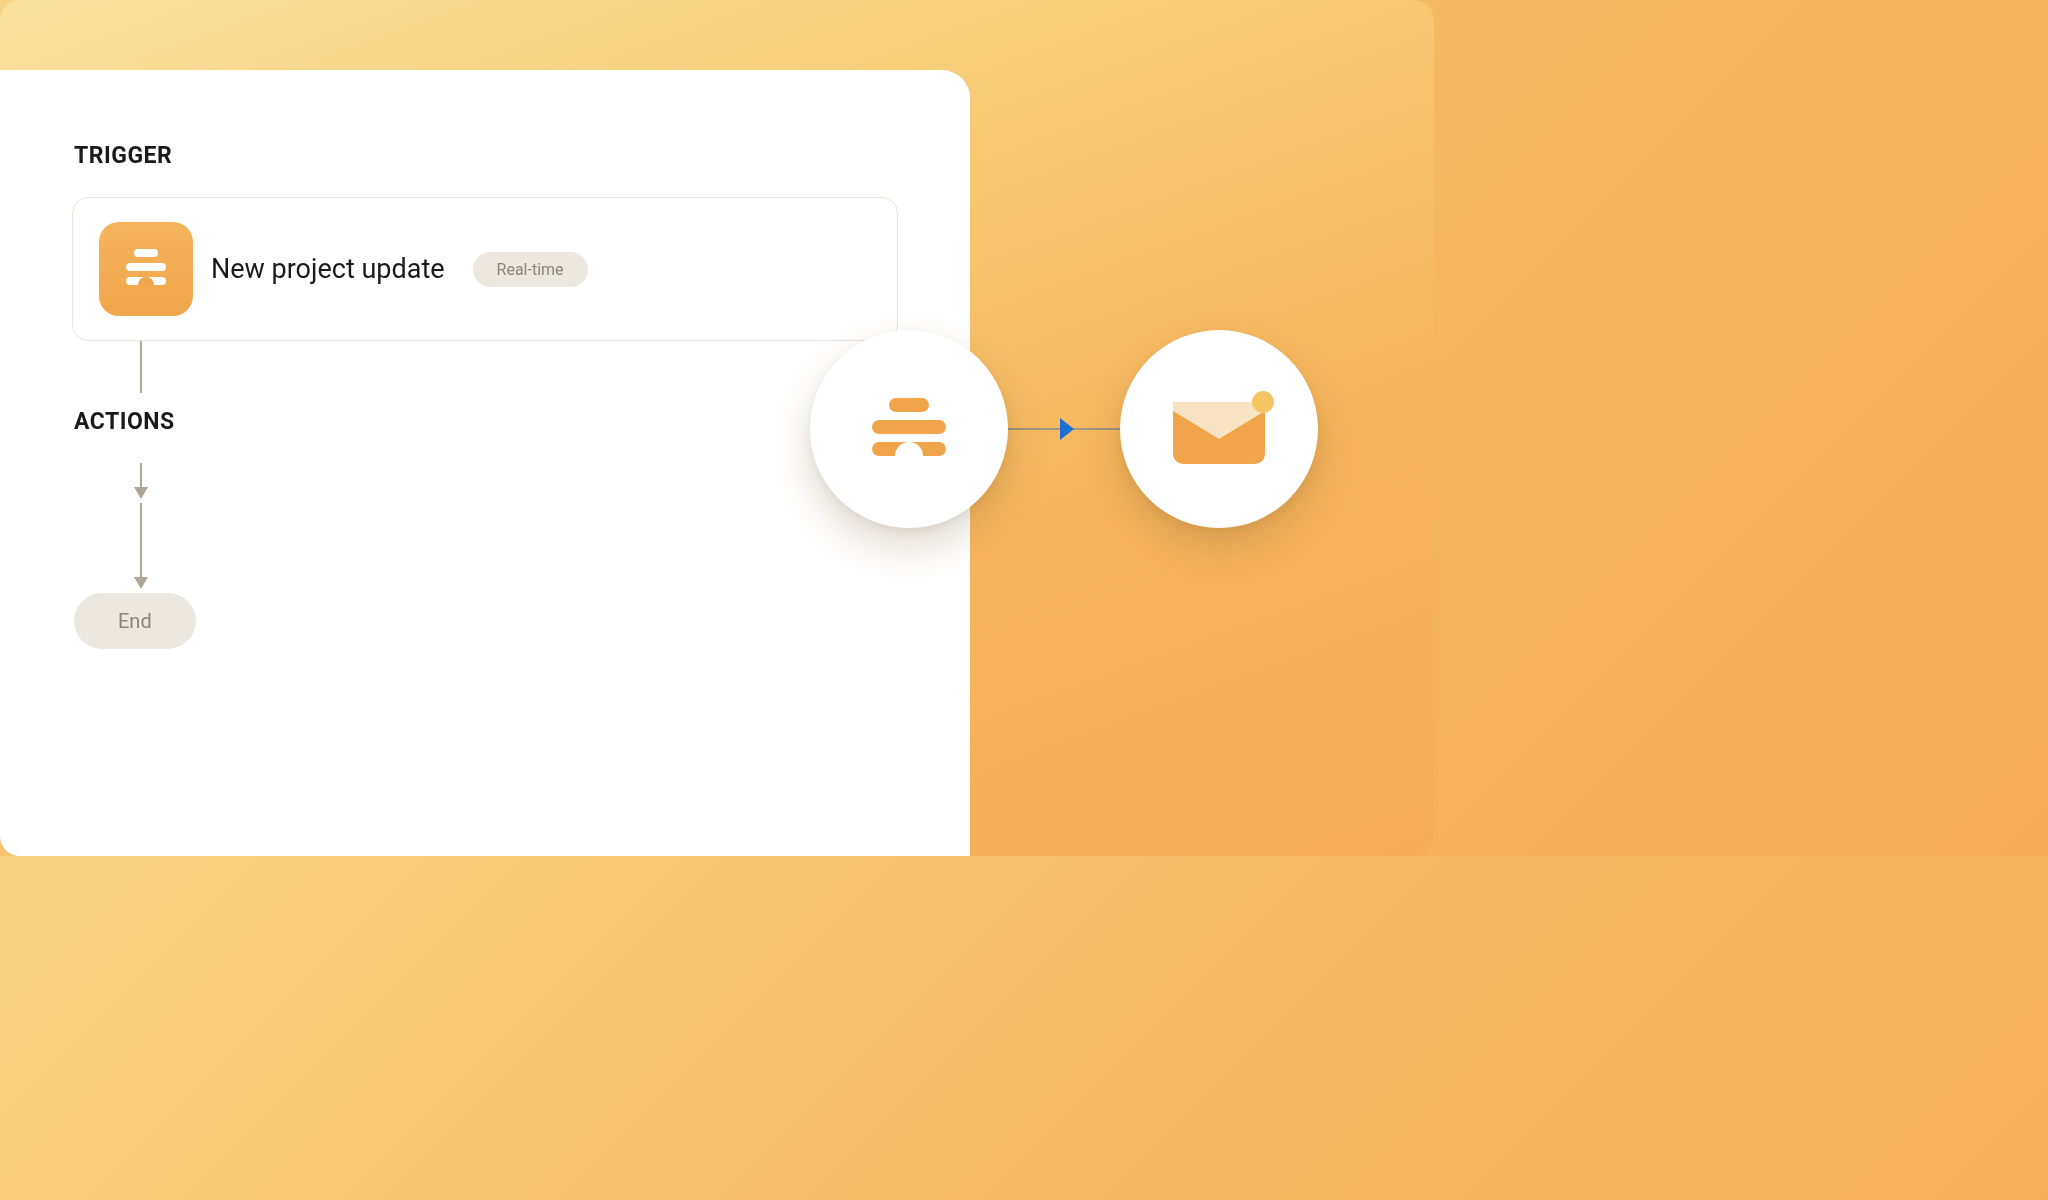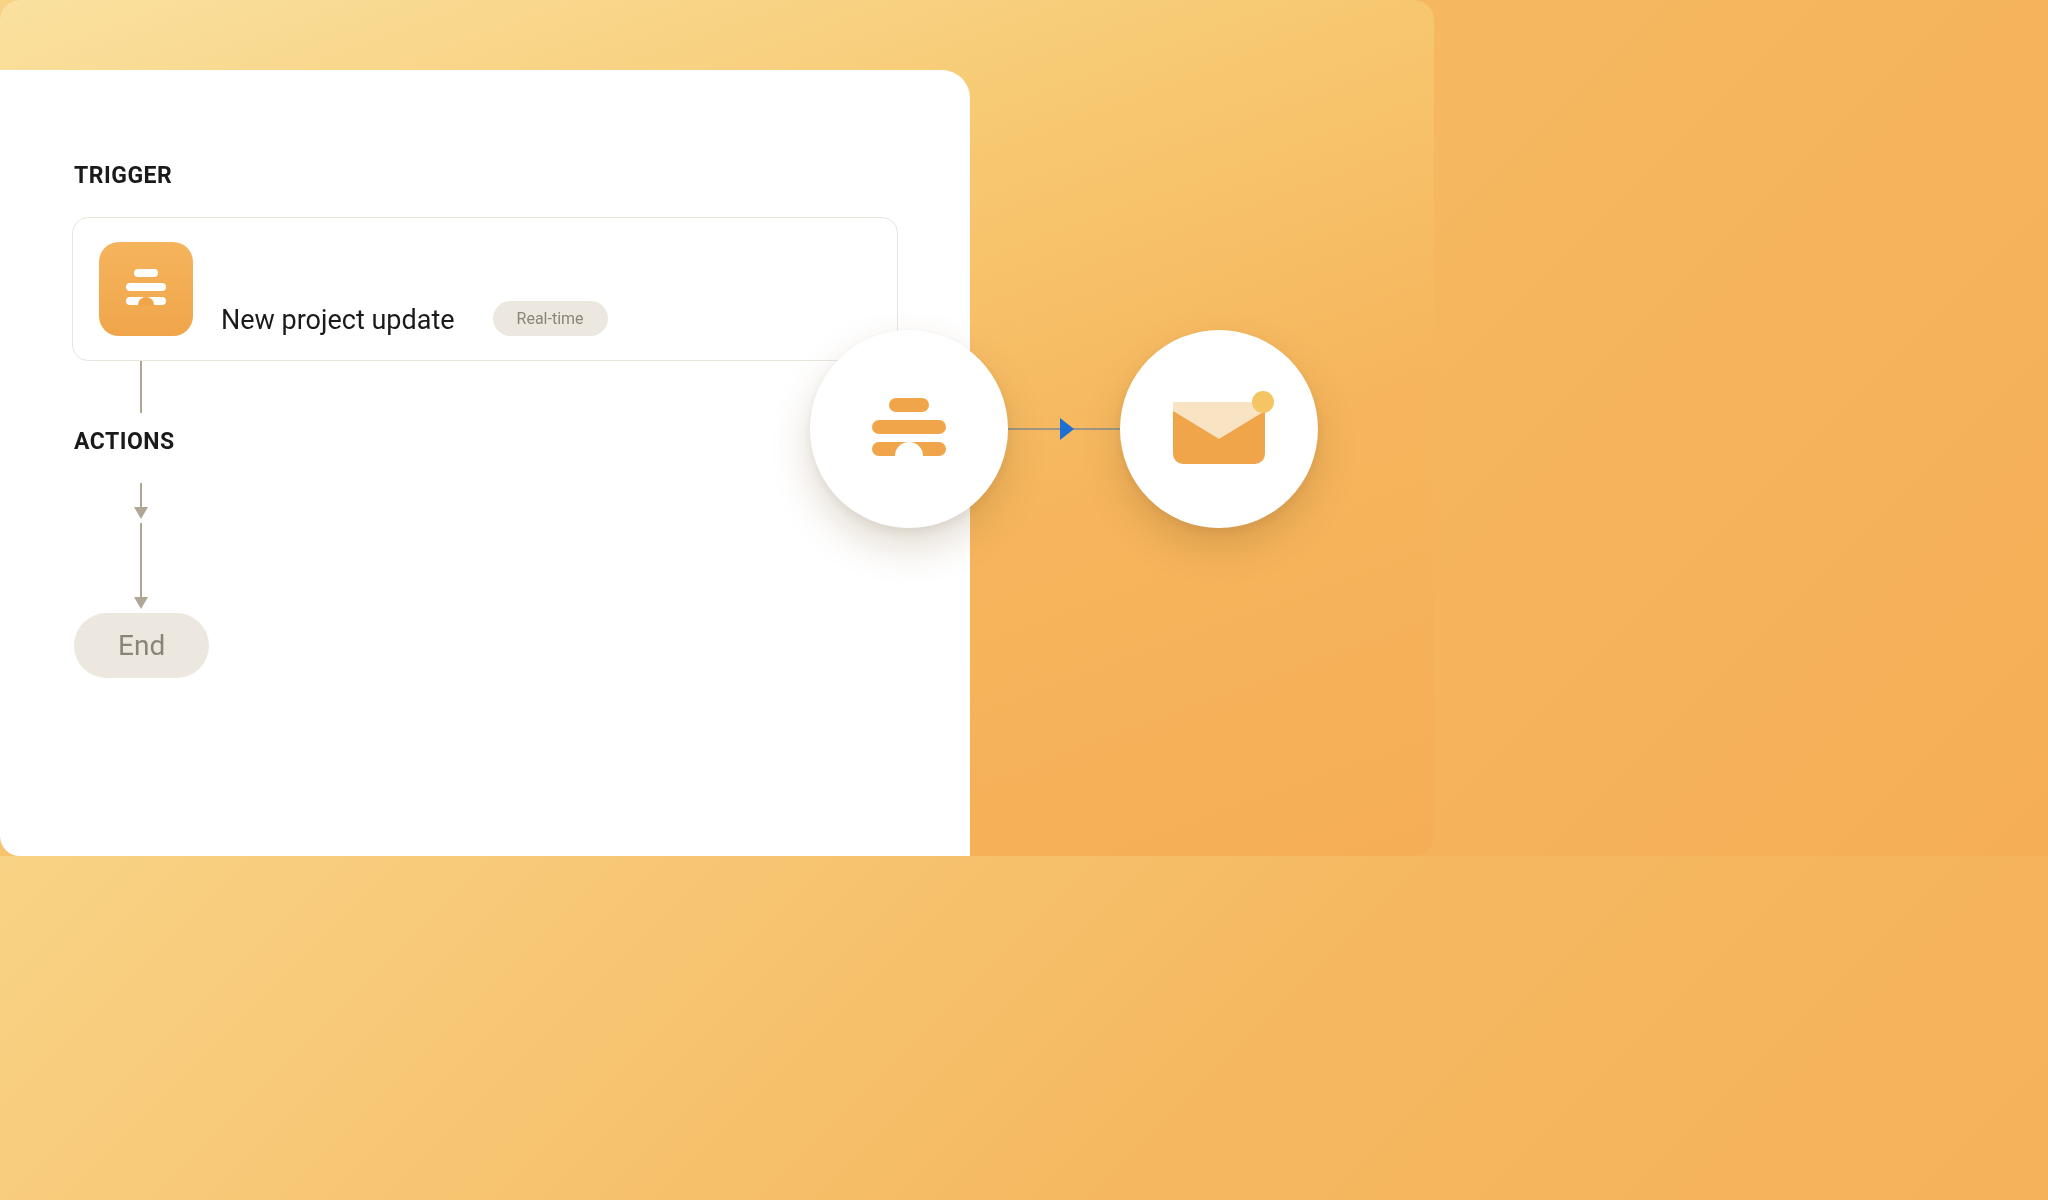--- a/index.html
+++ b/index.html
@@ -19,37 +19,37 @@
       border-radius: 20px;
     }
     .panel {
       position: absolute;
       top: 70px;
       left: 0;
       width: 970px;
       height: 820px;
       background: #ffffff;
       border-top-right-radius: 28px;
-      padding: 92px 72px 0 72px;
+      padding: 72px 72px 0 72px;
     }
     .section-label {
       font-size: 23px;
       font-weight: 700;
       letter-spacing: 0.5px;
       color: #1a1a1a;
       margin-bottom: 28px;
       margin-left: 2px;
     }
     .card {
       border: 1.5px solid #e8e5dd;
       border-radius: 16px;
       padding: 24px 26px;
       display: flex;
-      align-items: flex-end;
-      gap: 28px;
+      align-items: center;
+      gap: 18px;
       background: #fff;
     }
     .trigger-icon-box {
       width: 94px;
       height: 94px;
       background: linear-gradient(180deg, #f5b45c 0%, #f0a54a 100%);
       border-radius: 20px;
       display: flex;
       align-items: center;
       justify-content: center;
@@ -112,21 +112,21 @@
       width: 0;
       height: 0;
       border-left: 7px solid transparent;
       border-right: 7px solid transparent;
       border-top: 12px solid #b0a694;
     }
     .end-pill {
       display: inline-block;
       background: #ece8df;
       color: #8a8579;
-      font-size: 28px;
+      font-size: 20px;
       font-weight: 400;
       padding: 16px 44px;
       border-radius: 999px;
       margin-left: 2px;
     }
     .circle {
       position: absolute;
       width: 198px;
       height: 198px;
       background: #ffffff;

